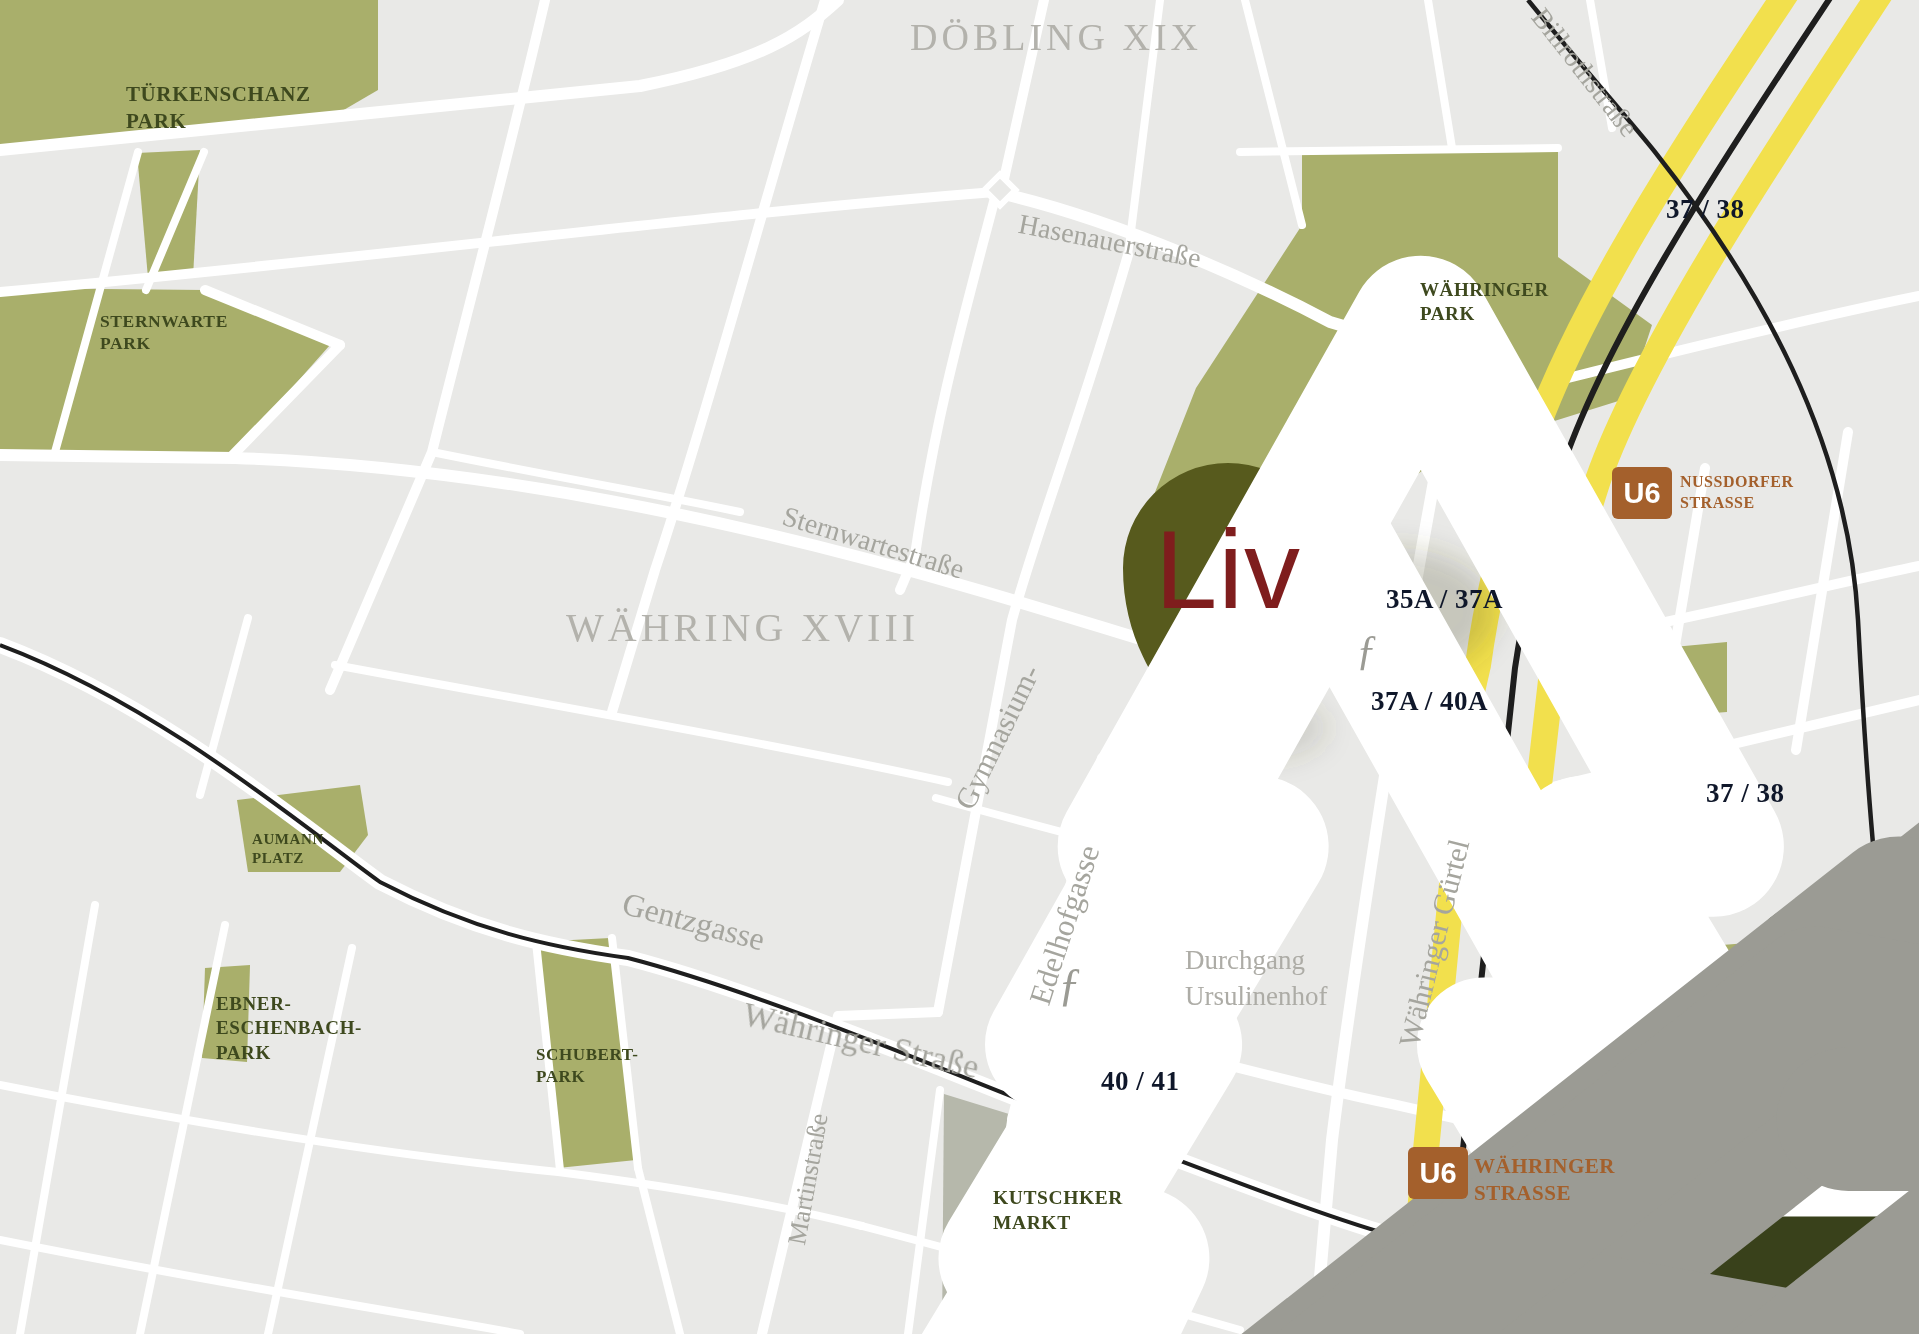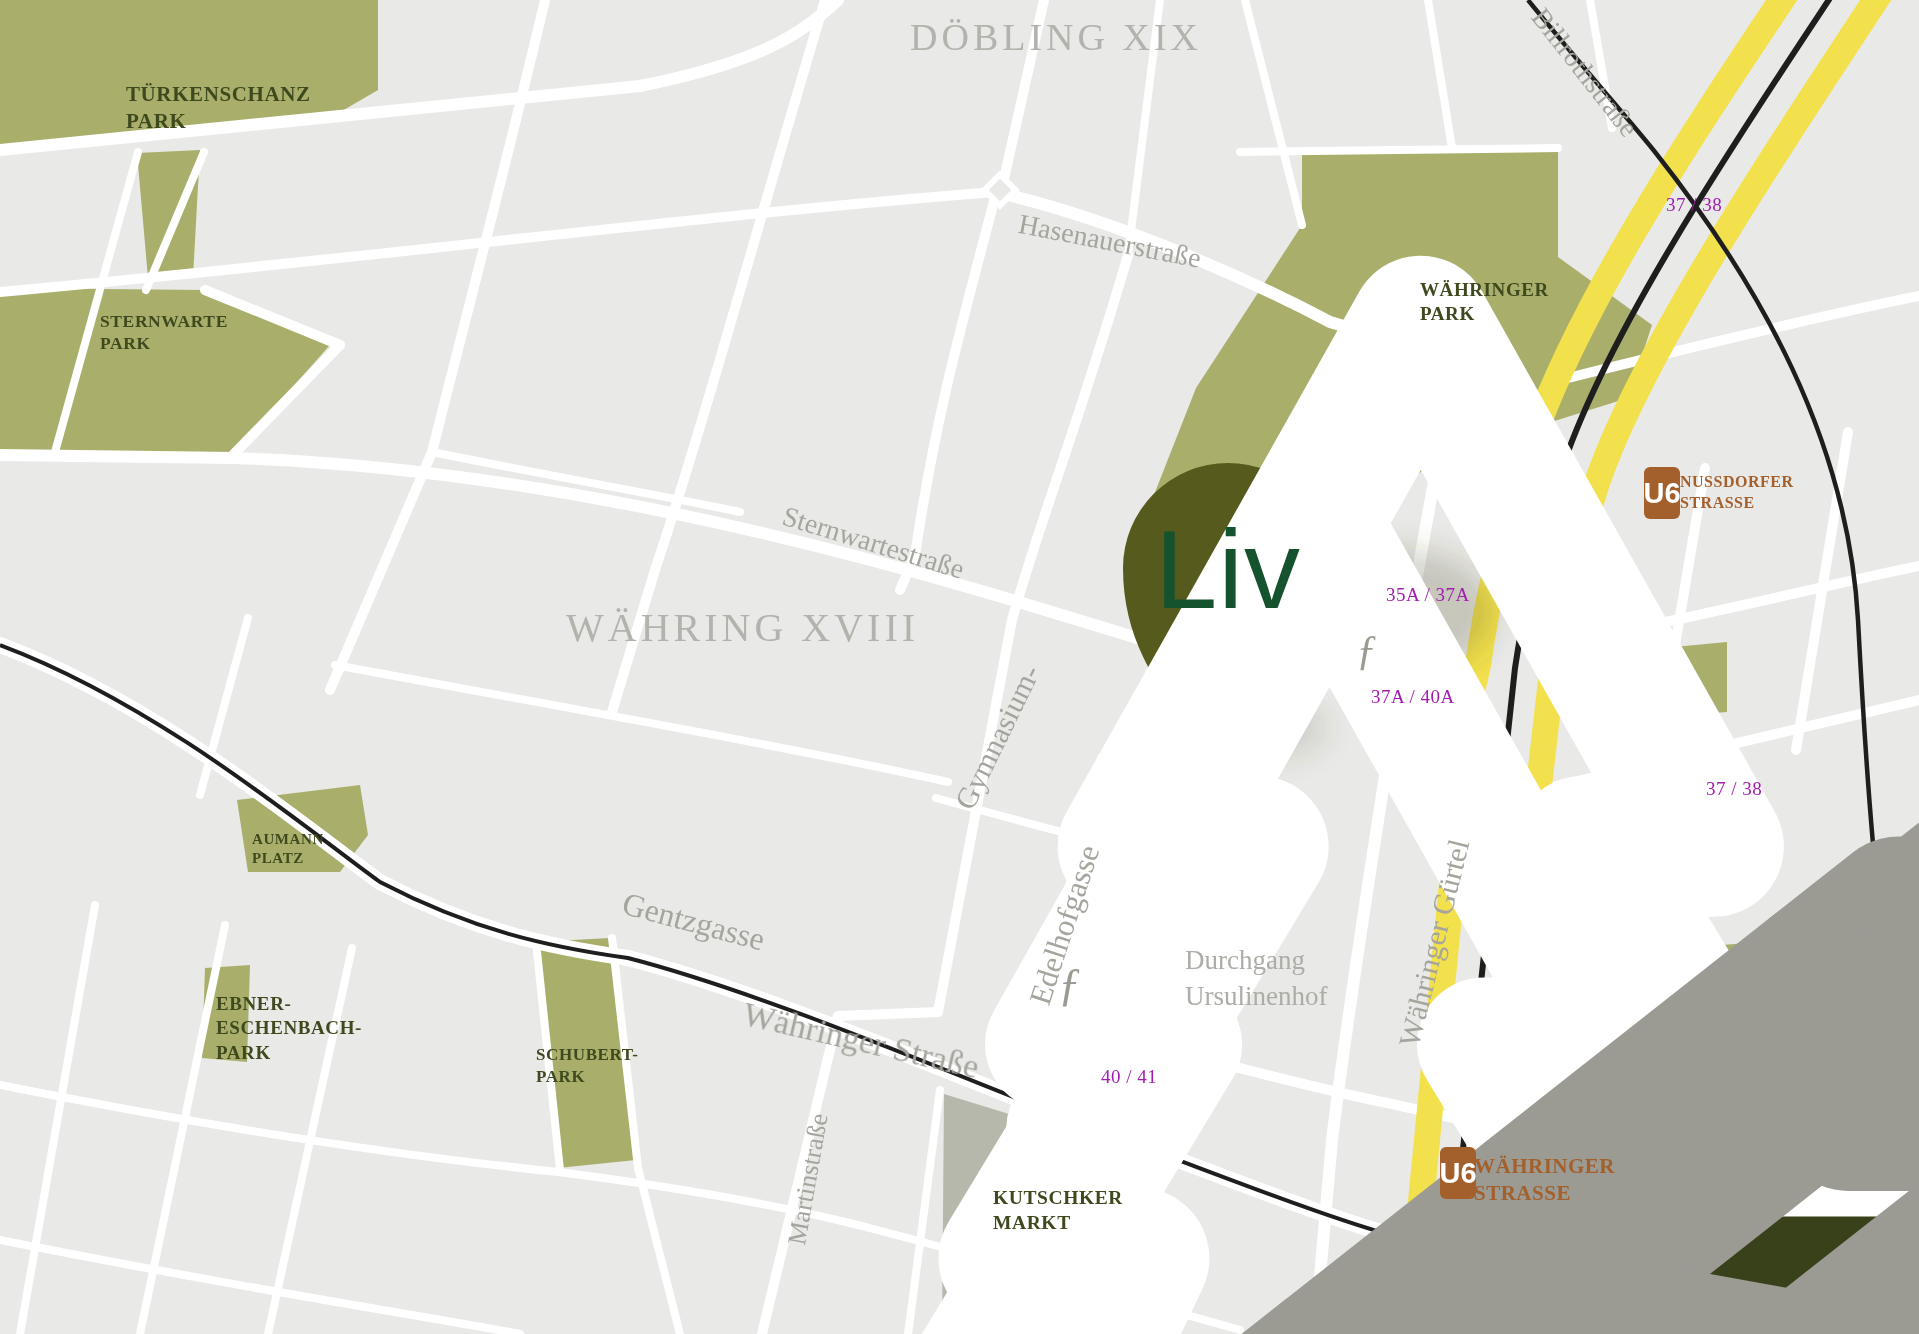--- a/index.html
+++ b/index.html
@@ -3,28 +3,28 @@
 <meta charset="utf-8">
 <style>
   html,body{margin:0;padding:0;background:#e9e9e7;}
   #stage{position:relative;width:1919px;height:1334px;overflow:hidden;
          font-family:"Liberation Serif",serif;background:#e9e9e7;}
   #stage svg.base{position:absolute;left:0;top:0;}
   .lbl{position:absolute;white-space:nowrap;}
   .district{color:#b3b2ac;font-size:38px;letter-spacing:4px;font-weight:500;}
   .street{color:#a5a59e;font-size:30px;font-weight:400;}
   .park-label{color:#3e491e;font-weight:700;line-height:1.28;letter-spacing:.6px;}
-  .transit{color:#a21caf;font-size:19px;font-weight:400;letter-spacing:.5px;}
-  .u6-badge{position:absolute;width:36px;height:52px;background:#a4602c;border-radius:6px;
+  .transit{color:#0f172a;font-size:27px;font-weight:700;letter-spacing:.5px;}
+  .u6-badge{position:absolute;width:60px;height:52px;background:#a4602c;border-radius:6px;
             display:flex;align-items:center;justify-content:center;color:#fff;
-            font-family:"Liberation Sans",sans-serif;font-weight:700;font-size:29px;margin-left:32px;}
+            font-family:"Liberation Sans",sans-serif;font-weight:700;font-size:29px;}
   .u6-label{position:absolute;color:#a4602c;font-weight:700;font-size:16px;line-height:1.3;letter-spacing:.5px;}
   .pin-text{position:absolute;left:1128px;top:514px;width:200px;text-align:center;
             font-family:"Liberation Sans",sans-serif;font-weight:300;font-size:112px;
-            color:#14532d;letter-spacing:1px;line-height:1;}
+            color:#7f1d1d;letter-spacing:1px;line-height:1;}
   .address{position:absolute;left:1036px;top:797px;font-size:47px;font-weight:600;
            color:#3d471c;letter-spacing:.5px;}
   .fmark{position:absolute;font-style:italic;color:#9b9b94;}
   .durchgang{color:#adaca6;font-size:27px;line-height:1.35;font-weight:400;}
   .ic-dark{color:#39411b;} .ic-gray{color:#9b9b94;} .ic-white{color:#ffffff;}
 </style>
 </head>
 <body>
 
 <div id="stage">

